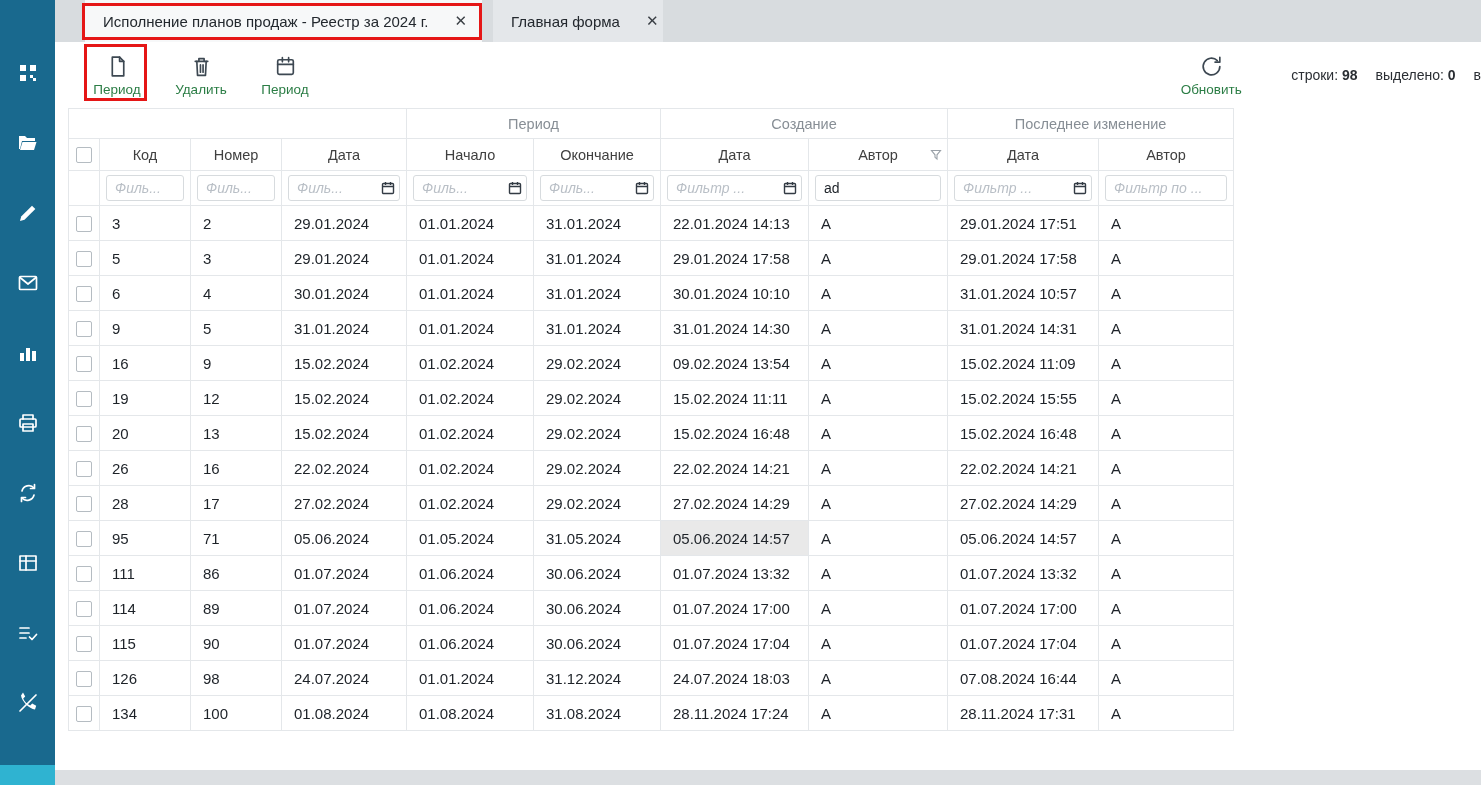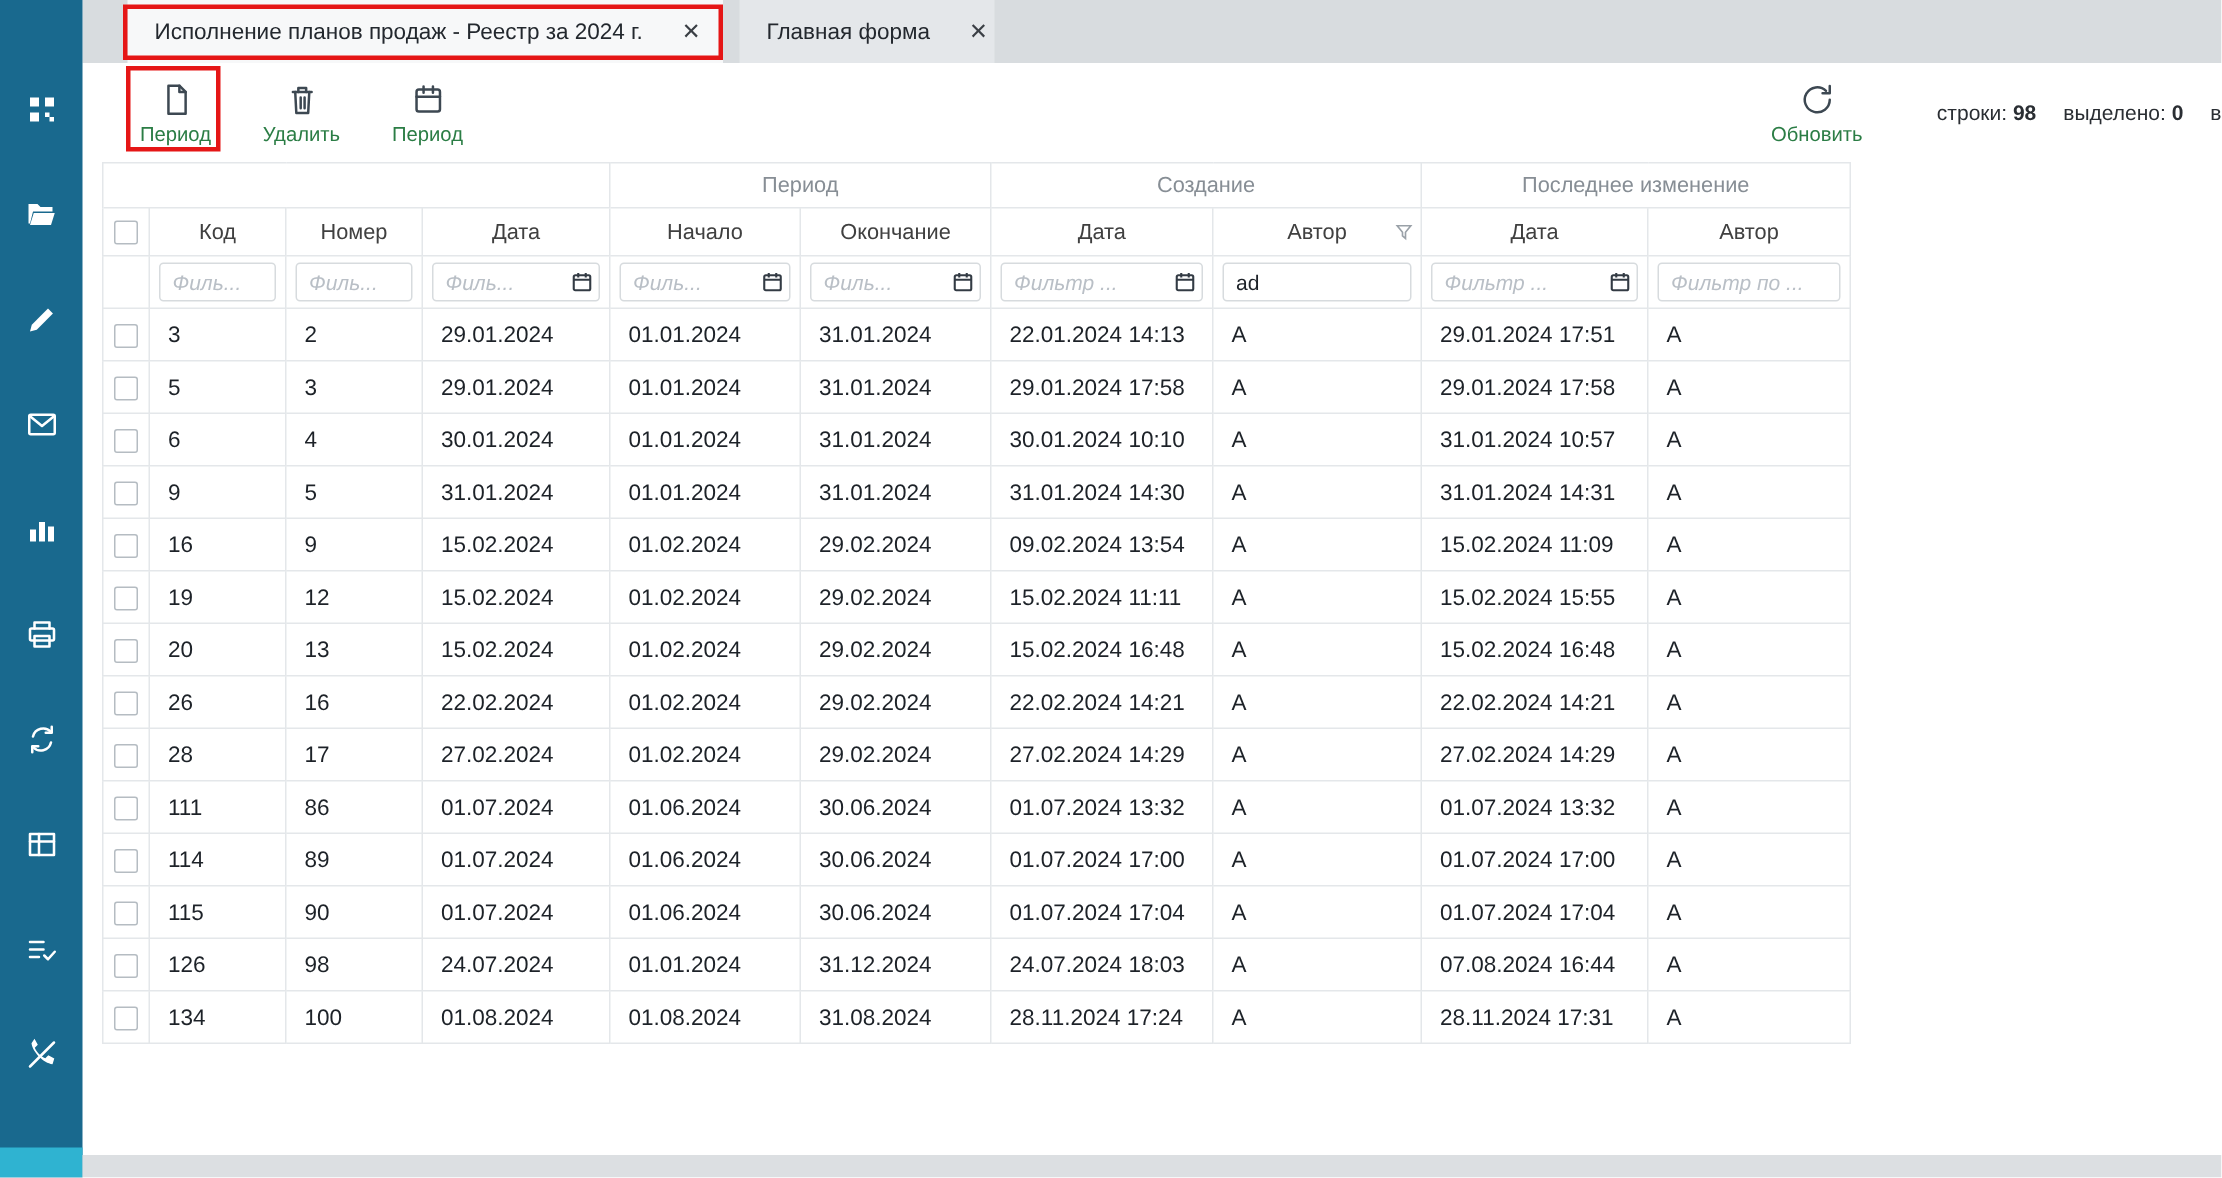--- a/index.html
+++ b/index.html
@@ -382,20 +382,32 @@
               <td>27.02.2024</td>
               <td>01.02.2024</td>
               <td>29.02.2024</td>
               <td>27.02.2024 14:29</td>
               <td>A</td>
               <td>27.02.2024 14:29</td>
               <td>A</td>
             </tr>
             <tr>
               <td class="cb-col"><span class="checkbox"></span></td>
+              <td>95</td>
+              <td>71</td>
+              <td>05.06.2024</td>
+              <td>01.05.2024</td>
+              <td>31.05.2024</td>
+              <td class="selected-cell">05.06.2024 14:57</td>
+              <td>A</td>
+              <td>05.06.2024 14:57</td>
+              <td>A</td>
+            </tr>
+            <tr>
+              <td class="cb-col"><span class="checkbox"></span></td>
               <td>111</td>
               <td>86</td>
               <td>01.07.2024</td>
               <td>01.06.2024</td>
               <td>30.06.2024</td>
               <td>01.07.2024 13:32</td>
               <td>A</td>
               <td>01.07.2024 13:32</td>
               <td>A</td>
             </tr>

